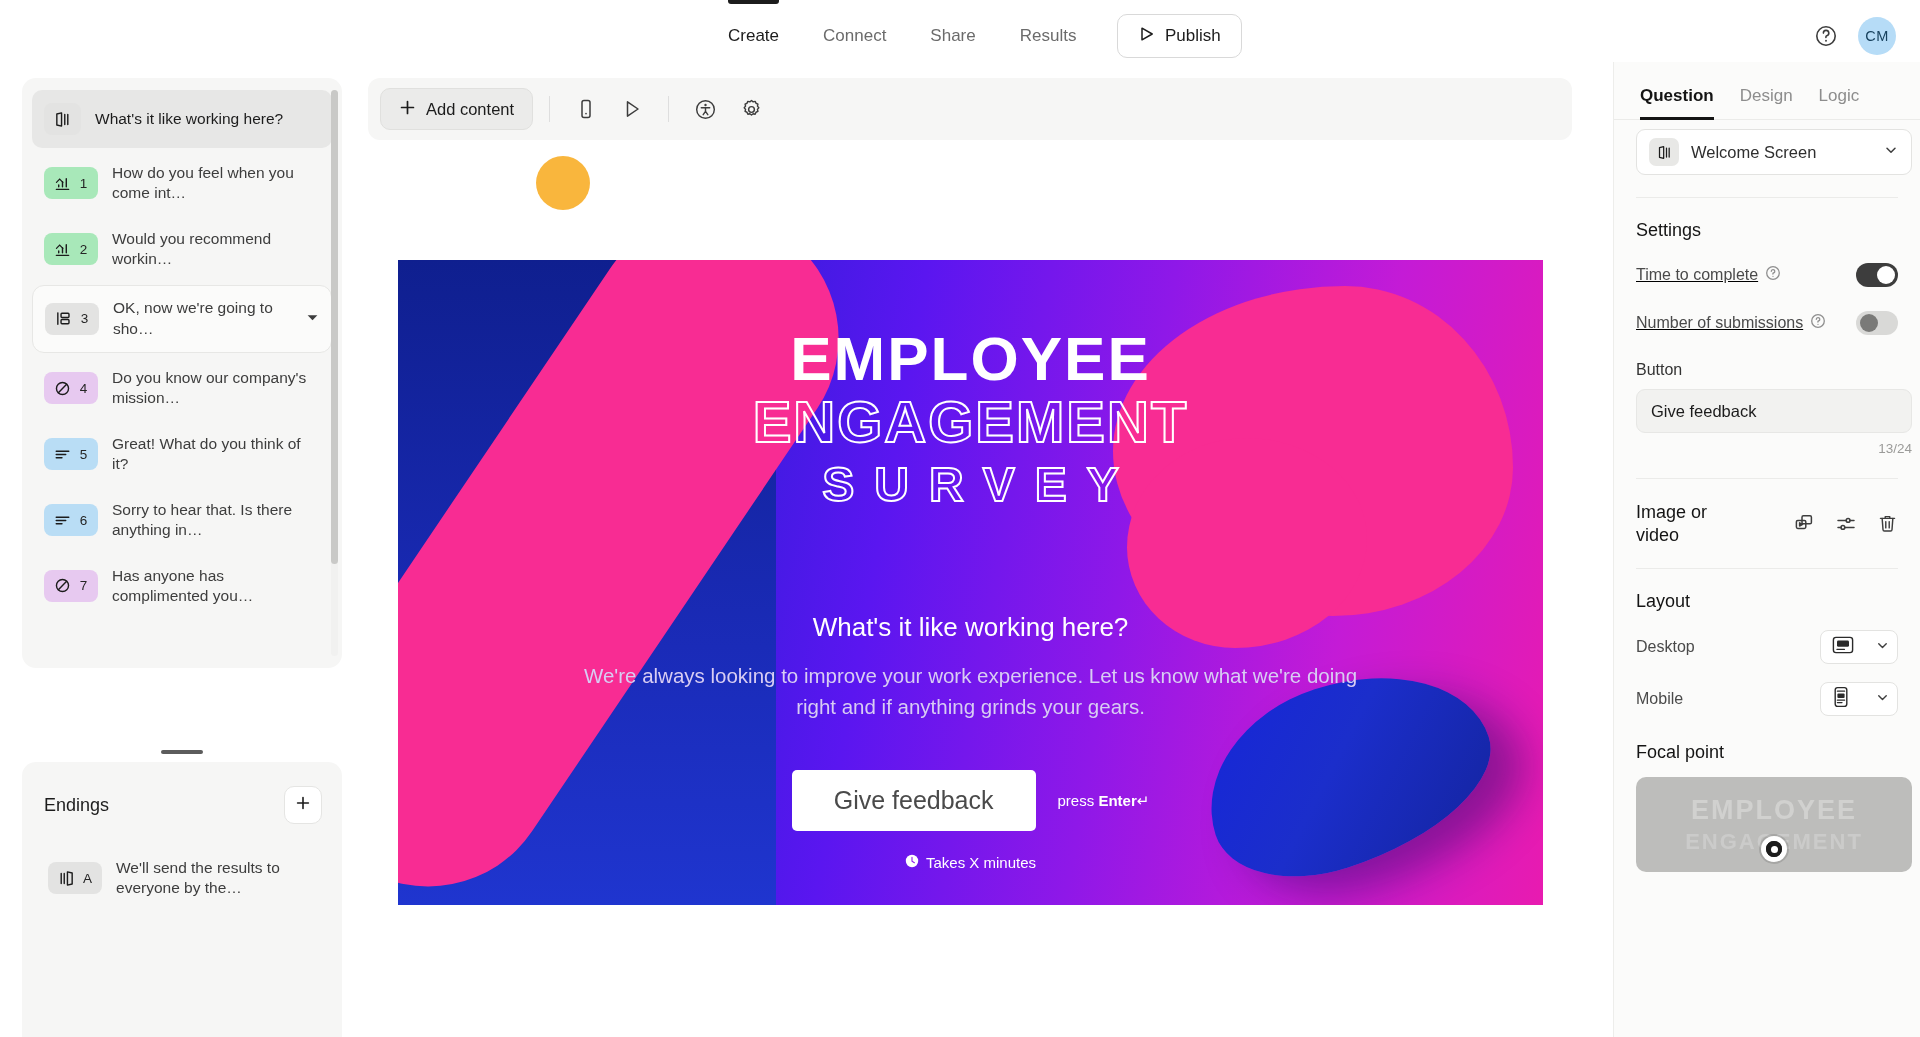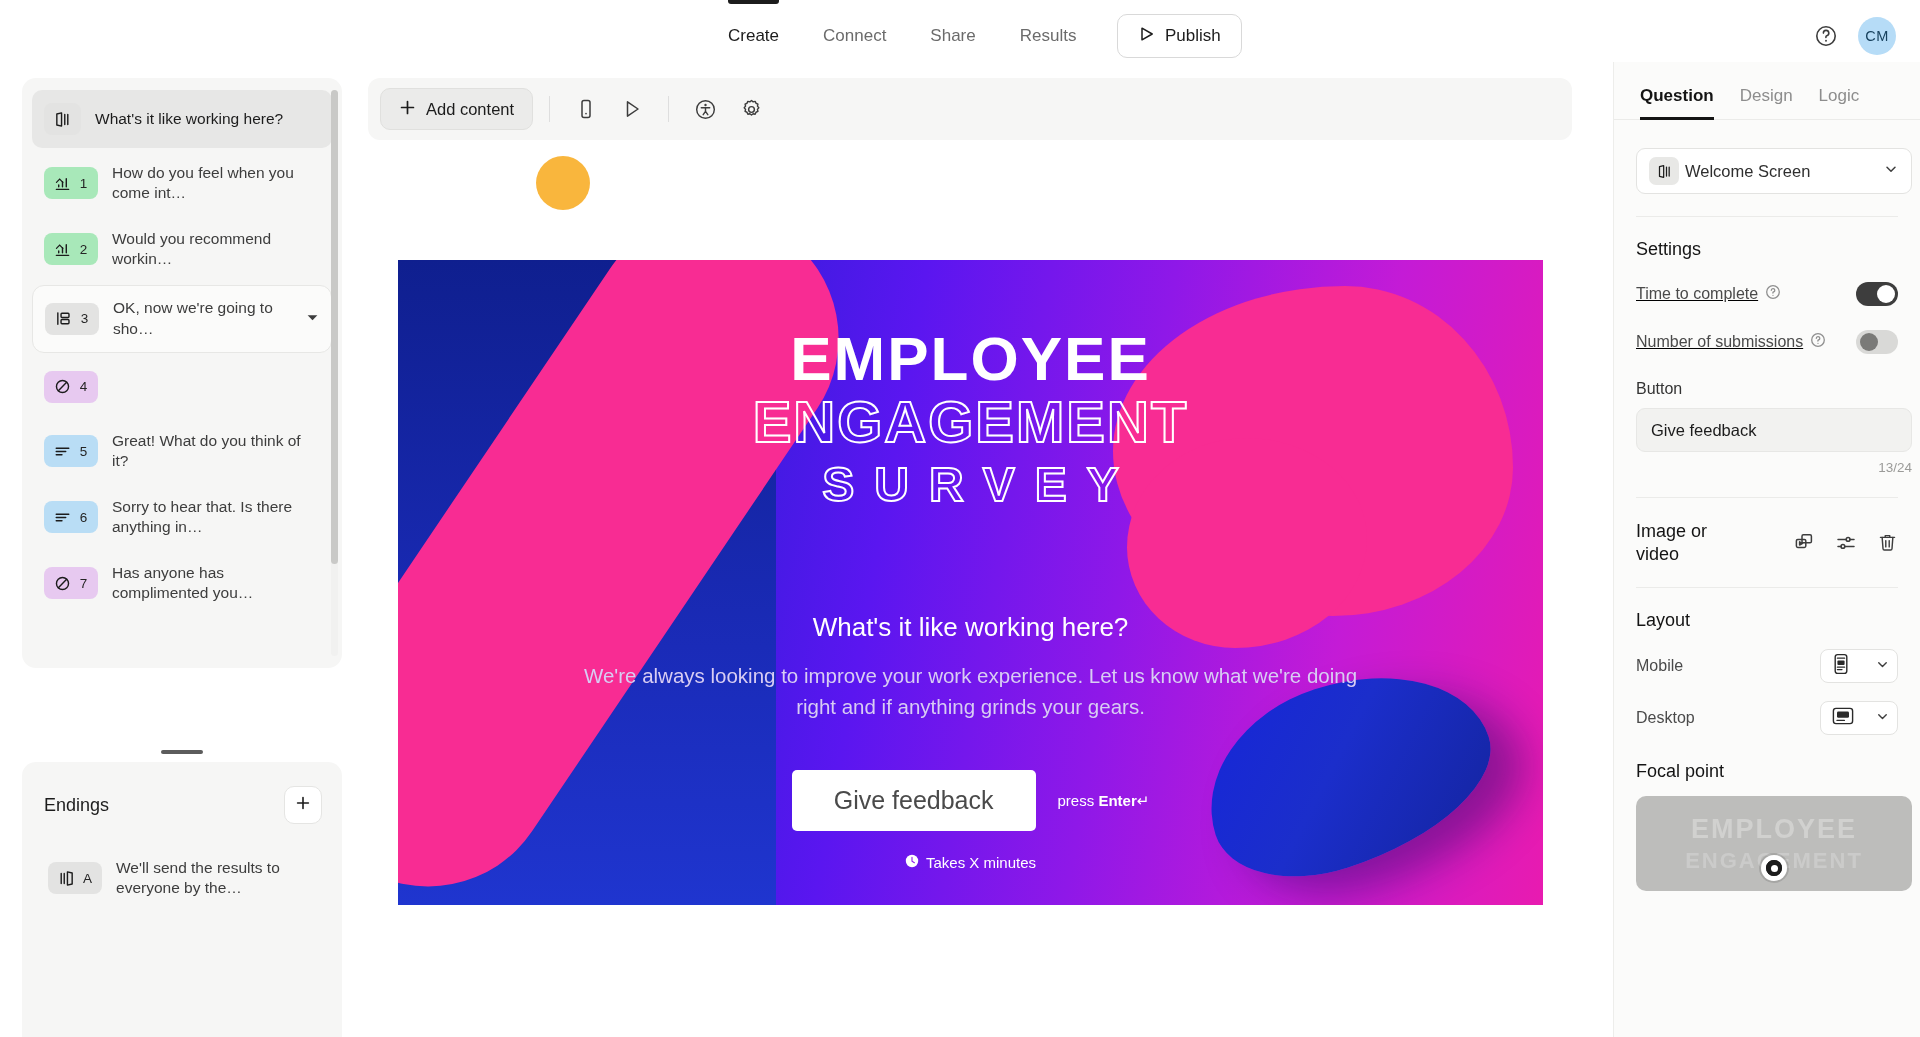--- a/index.html
+++ b/index.html
@@ -231,22 +231,22 @@
   .rp-tab {
     position: relative; padding-bottom: 13px; font-size: 17px; color: #8d8d8d; cursor: pointer;
   }
   .rp-tab.active { color: #141414; font-weight: 700; }
   .rp-tab.active::after {
     content: ""; position: absolute; left: 0; right: 0; bottom: -1px;
     height: 3px; background: #141414;
   }
   .rp-body { padding: 0 22px; }
   .type-select {
-    margin-top: 28px; height: 46px; width: 276px;
-    display: flex; align-items: center; gap: 6px;
+    margin-top: 9px; height: 46px; width: 276px;
+    display: flex; align-items: center; gap: 12px;
     background: #ffffff; border: 1px solid #e3e3e1; border-radius: 9px;
     padding: 0 12px; cursor: pointer; justify-content: space-between;
   }
   .type-chip {
     width: 30px; height: 28px; border-radius: 7px; background: #e8e8e6;
     display: flex; align-items: center; justify-content: center; flex: 0 0 auto;
   }
   .type-label { font-size: 16.5px; color: #2f2f2f; flex: 1; }
   .rp-divider { height: 1px; background: #ebebe9; margin: 22px 0 0 0; }
   .rp-section-title { font-size: 18px; color: #141414; margin-top: 22px; }
@@ -422,20 +422,21 @@
         </div>
 
         <div class="q-item">
           <div class="q-badge purple">
             <svg width="17" height="17" viewBox="0 0 18 18" fill="none" stroke="#1c1c1c" stroke-width="1.5">
               <circle cx="9" cy="9" r="6.4"></circle>
               <path d="M4.6 13.4 L13.4 4.6" stroke-linecap="round"></path>
             </svg>
             <span class="num">4</span>
           </div>
+          <div class="q-text">Do you know our company's mission…</div>
         </div>
 
         <div class="q-item">
           <div class="q-badge blue">
             <svg width="17" height="17" viewBox="0 0 18 18" fill="none" stroke="#1c1c1c" stroke-width="1.6" stroke-linecap="round">
               <path d="M2.4 5.6 H15.6"></path>
               <path d="M2.4 9 H12.4"></path>
               <path d="M2.4 12.4 H8.4"></path>
             </svg>
             <span class="num">5</span>
@@ -676,55 +677,55 @@
             </svg>
           </span>
         </div>
       </div>
 
       <div class="rp-divider"></div>
 
       <div class="rp-section-title">Layout</div>
 
       <div class="layout-row">
+        <span class="layout-label">Desktop</span>
+        <div class="layout-select">
+          <span>
+            <svg width="26" height="22" viewBox="0 0 26 22" fill="none" stroke="#2b2b2b" stroke-width="1.4">
+              <rect x="3.4" y="3.4" width="19.2" height="15.2" rx="2.6"></rect>
+              <rect x="7" y="6.6" width="12" height="6.2" rx="1.4" fill="#2b2b2b" stroke="none"></rect>
+              <path d="M7 15.4 H14.4" stroke-linecap="round" stroke-width="1.3"></path>
+            </svg>
+          </span>
+          <span>
+            <svg width="15" height="15" viewBox="0 0 16 16" fill="none" stroke="#3d3d3d" stroke-width="1.5" stroke-linecap="round" stroke-linejoin="round">
+                <path d="M4 6.2 L8 10.2 L12 6.2"></path>
+              </svg>
+          </span>
+        </div>
+      </div>
+
+      <div class="layout-row">
         <span class="layout-label">Mobile</span>
         <div class="layout-select">
           <span>
             <svg width="22" height="24" viewBox="0 0 22 24" fill="none" stroke="#2b2b2b" stroke-width="1.4">
               <rect x="5.2" y="2.6" width="11.6" height="18.8" rx="2.4"></rect>
               <rect x="7.4" y="8.6" width="7.2" height="4.4" rx="1" fill="#2b2b2b" stroke="none"></rect>
               <path d="M7.4 6.2 H14.6 M7.4 15.2 H14.6 M7.4 17.6 H12" stroke-linecap="round" stroke-width="1.3"></path>
             </svg>
           </span>
           <span>
             <svg width="15" height="15" viewBox="0 0 16 16" fill="none" stroke="#3d3d3d" stroke-width="1.5" stroke-linecap="round" stroke-linejoin="round">
                 <path d="M4 6.2 L8 10.2 L12 6.2"></path>
               </svg>
           </span>
         </div>
       </div>
 
-      <div class="layout-row">
-        <span class="layout-label">Desktop</span>
-        <div class="layout-select">
-          <span>
-            <svg width="26" height="22" viewBox="0 0 26 22" fill="none" stroke="#2b2b2b" stroke-width="1.4">
-              <rect x="3.4" y="3.4" width="19.2" height="15.2" rx="2.6"></rect>
-              <rect x="7" y="6.6" width="12" height="6.2" rx="1.4" fill="#2b2b2b" stroke="none"></rect>
-              <path d="M7 15.4 H14.4" stroke-linecap="round" stroke-width="1.3"></path>
-            </svg>
-          </span>
-          <span>
-            <svg width="15" height="15" viewBox="0 0 16 16" fill="none" stroke="#3d3d3d" stroke-width="1.5" stroke-linecap="round" stroke-linejoin="round">
-                <path d="M4 6.2 L8 10.2 L12 6.2"></path>
-              </svg>
-          </span>
-        </div>
-      </div>
-
       <div class="rp-section-title" style="margin-top:26px;">Focal point</div>
 
       <div class="focal-preview">
         <div class="focal-txt1">EMPLOYEE</div>
         <div class="focal-txt2">ENGAGEMENT</div>
         <div class="focal-dot"></div>
       </div>
 
     </div>
   </div>

